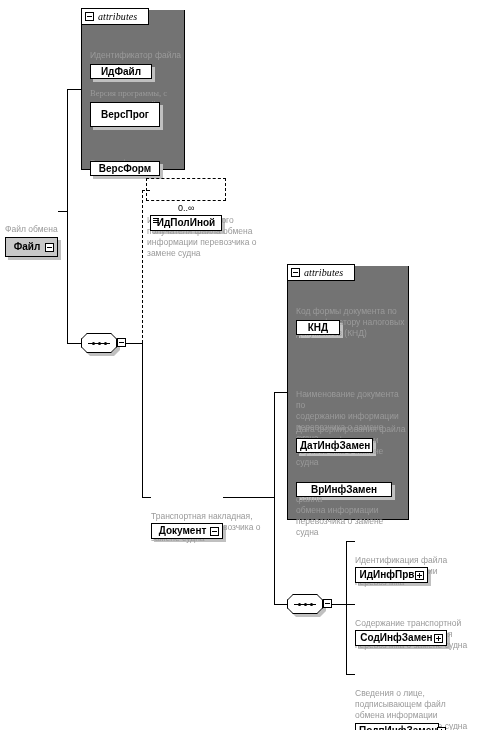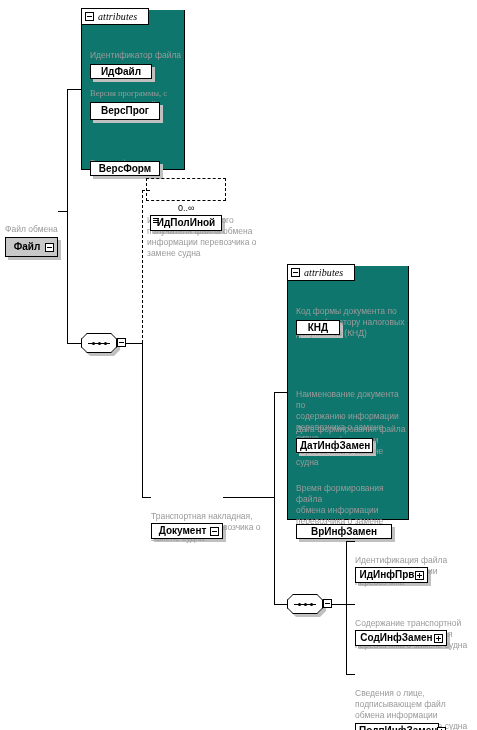--- a/index.html
+++ b/index.html
@@ -35,21 +35,21 @@
   .dash-h {
     position: absolute;
     height: 0;
     border-top: 1px dashed #000000;
   }
 
   
   .attrbox {
     position: absolute;
     border: 1px solid #000000;
-    background: #0f766e;
+    background: #737373;
     box-sizing: border-box;
   }
   .attrbox-tab {
     position: absolute;
     left: -1px;
     top: -1px;
     height: 17px;
     border: 1px solid #000000;
     border-bottom: 1px solid #000000;
     background: #ffffff;
@@ -257,21 +257,21 @@
   </div>
 
   <div class="node" style="left:90px; top:30px; width:62px; height:15px;">
     <div class="node-shadow"></div>
     <div class="node-inner">
       <span class="node-label">ИдФайл</span>
     </div>
   </div>
   <div class="desc" style="left:90px; top:50px; width:100px;">Идентификатор файла</div>
 
-  <div class="node" style="left:90px; top:68px; width:70px; height:18px;">
+  <div class="node" style="left:90px; top:68px; width:70px; height:25px;">
     <div class="node-shadow"></div>
     <div class="node-inner">
       <span class="node-label">ВерсПрог</span>
     </div>
   </div>
   <div class="desc" style="left:90px; top:88px; width:92px;font-family:Liberation Serif, serif;">Версия программы, с
 помощью которой
 сформирован файл</div>
 
   <div class="node" style="left:90px; top:127px; width:70px; height:15px;">
@@ -366,21 +366,21 @@
   <div class="node" style="left:296px; top:404px; width:77px; height:15px;">
     <div class="node-shadow"></div>
     <div class="node-inner">
       <span class="node-label">ДатИнфЗамен</span>
     </div>
   </div>
   <div class="desc" style="left:296px; top:424px; width:112px;">Дата формирования файла
 обмена информации
 перевозчика о замене судна</div>
 
-  <div class="node" style="left:296px; top:490px; width:96px; height:15px;">
+  <div class="node" style="left:296px; top:448px; width:96px; height:15px;">
     <div class="node-shadow"></div>
     <div class="node-inner">
       <span class="node-label">ВрИнфЗамен</span>
     </div>
   </div>
   <div class="desc" style="left:296px; top:483px; width:112px;">Время формирования файла
 обмена информации
 перевозчика о замене судна</div>
 
   <div class="node" style="left:151px; top:489px; width:72px; height:16px;">

